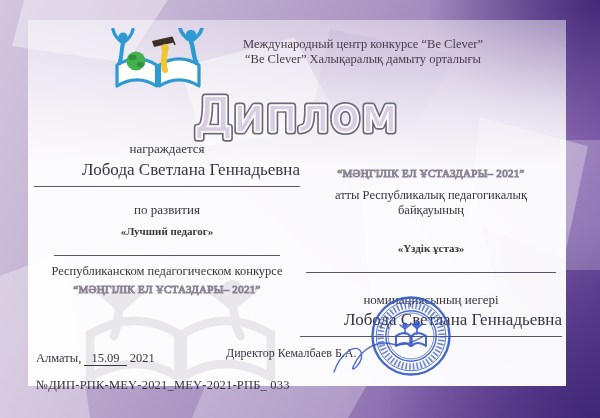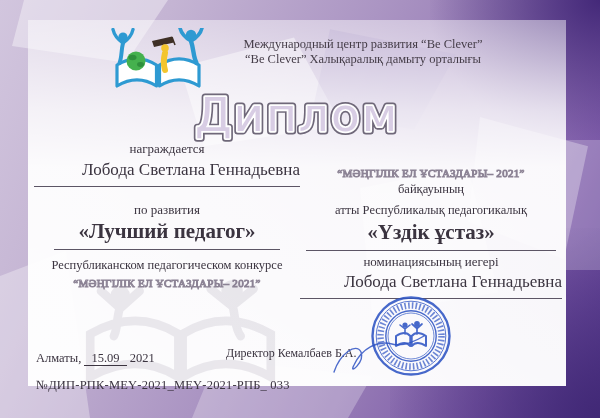--- a/index.html
+++ b/index.html
@@ -38,28 +38,28 @@
     text-anchor:middle; paint-order:stroke fill; }
   .t-outer { stroke:#6f6879; stroke-width:7px; fill:none; stroke-linejoin:round; }
   .t-mid   { stroke:#ffffff; stroke-width:3.6px; fill:#d8cde4; stroke-linejoin:round; }
 
   .col { position:absolute; text-align:center; }
   .col-left  { left:6px;  top:122px; width:266px; }
   .col-right { left:272px; top:145px; width:262px; }
   .small { font-size:13px; line-height:14px; }
   .name  { font-size:17px; line-height:22px; margin-top:3px; padding-bottom:5px;
     border-bottom:1px solid #5c5565;text-align:right; }
-  .nom   { font-size:21px; font-weight:bold; line-height:20px; margin:4px 20px 0;
-    padding-bottom:8px; border-bottom:1px solid #5c5565; }
+  .nom   { font-size:11px; font-weight:bold; line-height:20px; margin:4px 20px 0;
+    padding-bottom:14px; border-bottom:1px solid #5c5565; }
   .line12 { font-size:12.5px; line-height:15px; }
   .deco { font-size:11px; font-weight:normal; letter-spacing:.3px; line-height:17px;
     color:rgba(255,255,255,.55); -webkit-text-stroke:1px #8b8294;
     text-shadow:0 0 0 rgba(139,130,148,.4); }
   .mt16 { margin-top:16px; } .mt8 { margin-top:8px; } .mt6 { margin-top:6px; }
-  .mt4 { margin-top:4px; } .mt2 { margin-top:2px; }
+  .mt4 { margin-top:20px; } .mt2 { margin-top:2px; }
 
   .director { position:absolute; left:198px; top:300px; width:170px; font-size:12px;
     line-height:14px;margin-top:26px; }
   .bottom-block { position:absolute; left:8px; top:330px; width:280px; font-size:12.5px;
     line-height:16px; }
   .date-ul { border-bottom:1px solid #3b3440; padding:0 7px; }
   .docnum { margin-top:11px; letter-spacing:.2px; }
 
   .stamp { position:absolute; left:341px; top:274px; width:84px; height:84px; }
   .signature { position:absolute; left:298px; top:300px; width:104px; height:66px; }
@@ -120,21 +120,21 @@
 
       <g stroke="#2e9ad2" fill="none" stroke-linecap="round">
         <circle cx="83" cy="7" r="5.2" fill="#2e9ad2" stroke="none"></circle>
         <path d="M83 13 C76 9, 73 4, 72 0" stroke-width="3.6"></path>
         <path d="M83 13 C90 9, 93 4, 94 0" stroke-width="3.6"></path>
         <path d="M83 13 C86 22, 85 28, 88.5 35" stroke-width="4.4"></path>
       </g>
     </svg>
 
     <div class="org-block">
-      <div>Международный центр развития “Be Clever”</div>
+      <div>Международный центр конкурсе “Be Clever”</div>
       <div>“Be Clever” Халықаралық дамыту орталығы</div>
     </div>
 
     <div class="title-wrap">
       <svg width="538" height="64" viewBox="0 0 538 64">
         <text class="title-text t-outer" x="269" y="49">Диплом</text>
         <text class="title-text t-mid" x="269" y="49">Диплом</text>
       </svg>
     </div>
 
@@ -142,22 +142,22 @@
       <div class="small">награждается</div>
       <div class="name">Лобода Светлана Геннадьевна</div>
       <div class="small mt16">по развития</div>
       <div class="nom">«Лучший педагог»</div>
       <div class="line12 mt8">Республиканском педагогическом конкурсе</div>
       <div class="deco mt2">“МӘҢГІЛІК ЕЛ ҰСТАЗДАРЫ– 2021”</div>
     </div>
 
     <div class="col col-right">
       <div class="deco">“МӘҢГІЛІК ЕЛ ҰСТАЗДАРЫ– 2021”</div>
+      <div class="line12 mt6">атты Республикалық педагогикалық</div>
       <div class="line12">байқауының</div>
-      <div class="line12 mt6">атты Республикалық педагогикалық</div>
       <div class="nom mt4" style="margin-left:6px;margin-right:6px;">«Үздік ұстаз»</div>
       <div class="small mt4">номинациясының иегері</div>
       <div class="name mt2">Лобода Светлана Геннадьевна</div>
     </div>
 
     <div class="director">Директор Кемалбаев Б.А.</div>
 
     <svg class="signature" viewBox="0 0 104 66">
       <path d="M8 52 C14 34, 30 22, 35 32 C39 42, 22 56, 28 45 C36 28, 52 20, 66 24 C76 27, 88 22, 98 16" stroke="#3b5cc6" stroke-width="1.4" fill="none" stroke-linecap="round" opacity=".9"></path>
     </svg>

